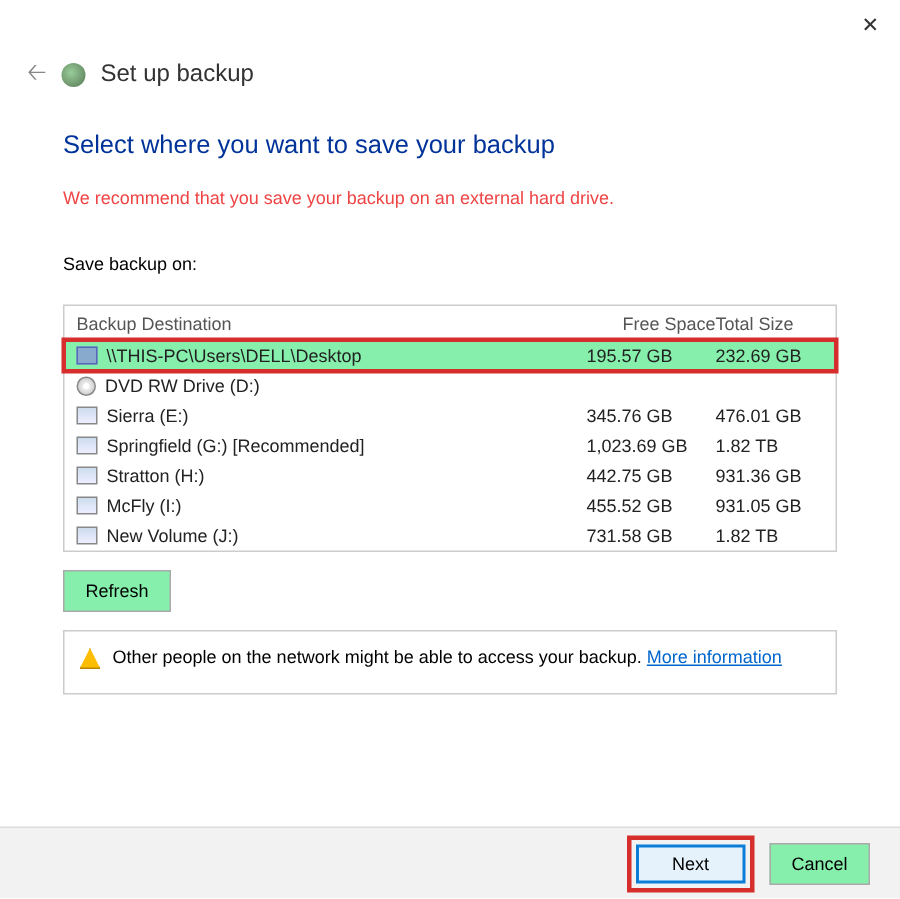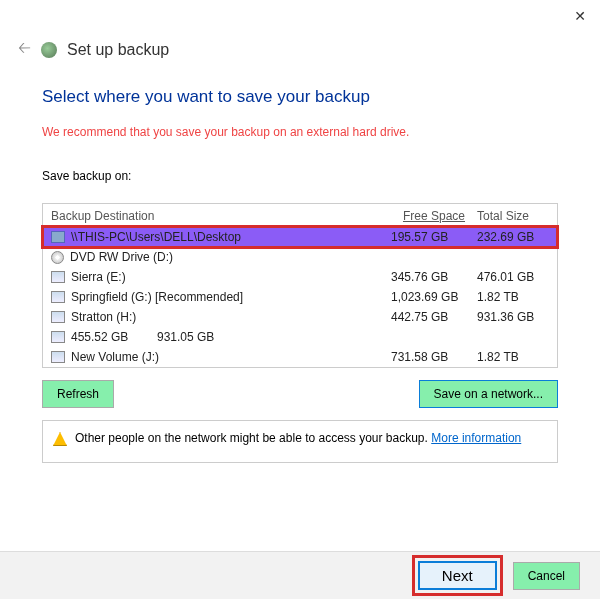--- a/index.html
+++ b/index.html
@@ -64,31 +64,31 @@
       background: #fff;
     }
     .list-header {
       display: flex;
       padding: 5px 8px 3px 8px;
       color: #555;
       font-size: 12px;
       border-bottom: 1px solid #eee;
     }
     .col-name { flex: 1; }
-    .col-free { width: 86px; text-align: center; text-decoration: underline; }
+    .col-free { width: 86px; text-align: right; }
     .col-total { width: 72px; text-align: left; }
     .list-row {
       display: flex;
       align-items: center;
       padding: 3px 8px;
       font-size: 12px;
       color: #222;
     }
     .list-row.selected {
-      background: #8b5cf6;
+      background: #86efac;
     }
     .highlight-red {
       outline: 3px solid #d62d2d;
       outline-offset: -1px;
       position: relative;
     }
     .drive-icon {
       width: 14px;
       height: 12px;
       border: 1px solid #888;
@@ -166,21 +166,21 @@
       gap: 10px;
     }
     .next-wrap {
       border: 3px solid #d62d2d;
       padding: 3px;
     }
     .btn-next {
       border: 2px solid #0a7dd8;
       background: #e6f2fb;
       padding: 4px 22px;
-      font-size: 15px;
+      font-size: 12px;
       cursor: pointer;
       font-family: inherit;
     }
   </style>
 </head>
 <body>
 
 <div class="close-x">✕</div>
 
 <div class="header-row">
@@ -227,35 +227,35 @@
           <span class="row-total">1.82 TB</span>
         </div>
         <div class="list-row">
           <span class="drive-icon"></span>
           <span class="row-name">Stratton (H:)</span>
           <span class="row-free">442.75 GB</span>
           <span class="row-total">931.36 GB</span>
         </div>
         <div class="list-row">
           <span class="drive-icon"></span>
+          <span class="row-name">McFly (I:)</span>
           <span class="row-free">455.52 GB</span>
           <span class="row-total">931.05 GB</span>
         </div>
         <div class="list-row">
           <span class="drive-icon"></span>
           <span class="row-name">New Volume (J:)</span>
           <span class="row-free">731.58 GB</span>
           <span class="row-total">1.82 TB</span>
         </div>
       </div>
   </div>
 
   <div class="button-row">
     <button class="btn">Refresh</button>
-    <button class="btn" style="border-color:#0a7dd8">Save on a network...</button>
   </div>
 
   <div class="warn-box">
     <span class="warn-icon"></span>
     <span>
       <span>Other people on the network might be able to access your backup.</span>
       <span class="link">More information</span>
     </span>
   </div>
 </div>

